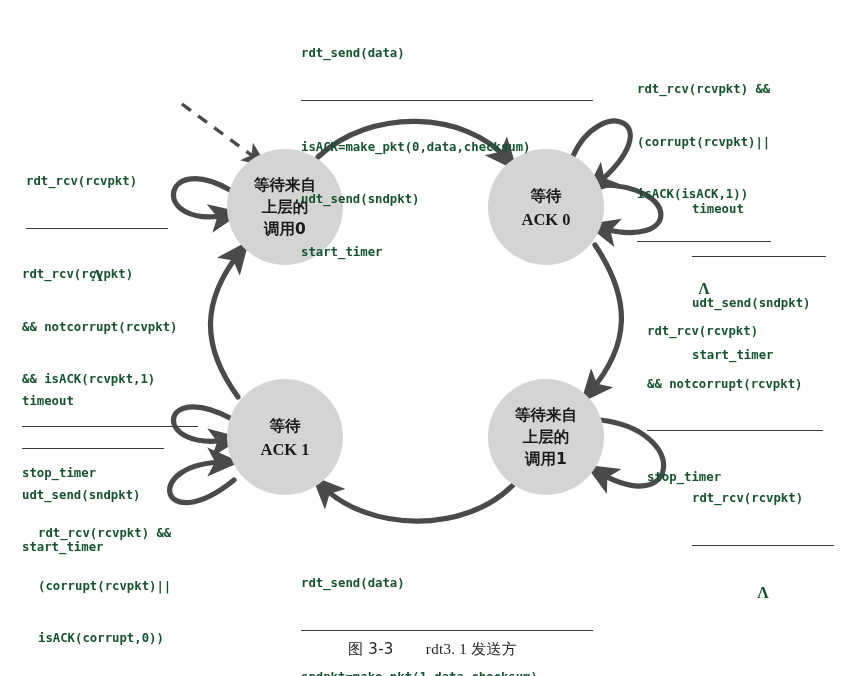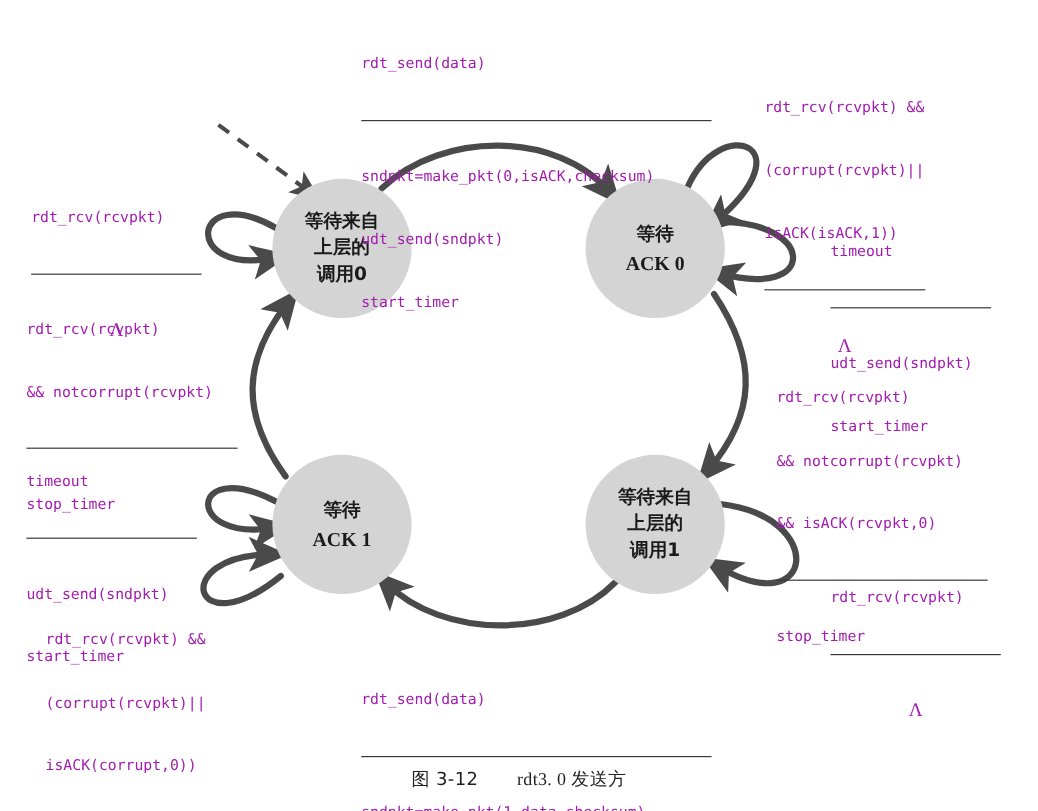--- a/index.html
+++ b/index.html
@@ -57,22 +57,23 @@
     font-weight: bold;
     fill: #1a1a1a;
     text-anchor: middle;
     dominant-baseline: middle;
   }
   .edge-label {
     position: absolute;
     font-family: "DejaVu Sans Mono", monospace;
     font-size: 12.3px;
     line-height: 17.5px;
-    color: #a21caf;
+    color: #14532d;
     white-space: pre;
+    font-weight: bold;
   }
   .edge-label .num {
     display: block;
   }
   .edge-label .rule {
     display: block;
     border-top: 1.4px solid #3a3a3a;
     margin: 2px 0 3px 0;
   }
   .edge-label .den {
@@ -159,21 +160,21 @@
       <circle class="state-circle" cx="546" cy="437" r="58"></circle>
       <text class="state-label" x="546" y="415">等待来自</text>
       <text class="state-label" x="546" y="437">上层的</text>
       <text class="state-label" x="546" y="459">调用1</text>
     </g>
   </svg>
 
   <div class="edge-label" style="left:301px; top:10px;">
     <span class="num">rdt_send(data)</span>
     <span class="rule" style="width:292px;"></span>
-    <span class="den">sndpkt=make_pkt(0,isACK,checksum)</span>
+    <span class="den">isACK=make_pkt(0,data,checksum)</span>
     <span class="den">udt_send(sndpkt)</span>
     <span class="den">start_timer</span>
   </div>
 
   <div class="edge-label" style="left:637px; top:46px;">
     <span class="num">rdt_rcv(rcvpkt) &amp;&amp;</span>
     <span class="num">(corrupt(rcvpkt)||</span>
     <span class="num">isACK(isACK,1))</span>
     <span class="rule" style="width:134px;"></span>
     <span class="den lam" style="width:134px;">Λ</span>
@@ -188,28 +189,28 @@
 
   <div class="edge-label" style="left:26px; top:138px;">
     <span class="num">rdt_rcv(rcvpkt)</span>
     <span class="rule" style="width:142px;"></span>
     <span class="den lam" style="width:142px;">Λ</span>
   </div>
 
   <div class="edge-label" style="left:22px; top:231px;">
     <span class="num">rdt_rcv(rcvpkt)</span>
     <span class="num">&amp;&amp; notcorrupt(rcvpkt)</span>
+    <span class="num">&amp;&amp; isACK(rcvpkt,1)</span>
     <span class="rule" style="width:176px;"></span>
     <span class="den">stop_timer</span>
   </div>
 
   <div class="edge-label" style="left:647px; top:288px;">
     <span class="num">rdt_rcv(rcvpkt)</span>
     <span class="num">&amp;&amp; notcorrupt(rcvpkt)</span>
-    <span class="num">&amp;&amp; isACK(rcvpkt,0)</span>
     <span class="rule" style="width:176px;"></span>
     <span class="den">stop_timer</span>
   </div>
 
   <div class="edge-label" style="left:22px; top:358px;">
     <span class="num">timeout</span>
     <span class="rule" style="width:142px;"></span>
     <span class="den">udt_send(sndpkt)</span>
     <span class="den">start_timer</span>
   </div>
@@ -230,18 +231,18 @@
     
   </div>
 
   <div class="edge-label" style="left:692px; top:455px;">
     <span class="num">rdt_rcv(rcvpkt)</span>
     <span class="rule" style="width:142px;"></span>
     <span class="den lam" style="width:142px;">Λ</span>
   </div>
 
   <div class="caption">
-    <span>图 3-12</span>
+    <span>图 3-3</span>
     <span style="display:inline-block;width:22px;"></span>
-    <span class="mono">rdt3. 0 发送方</span>
+    <span class="mono">rdt3. 1 发送方</span>
   </div>
 
 </div>
 
 </body></html>

